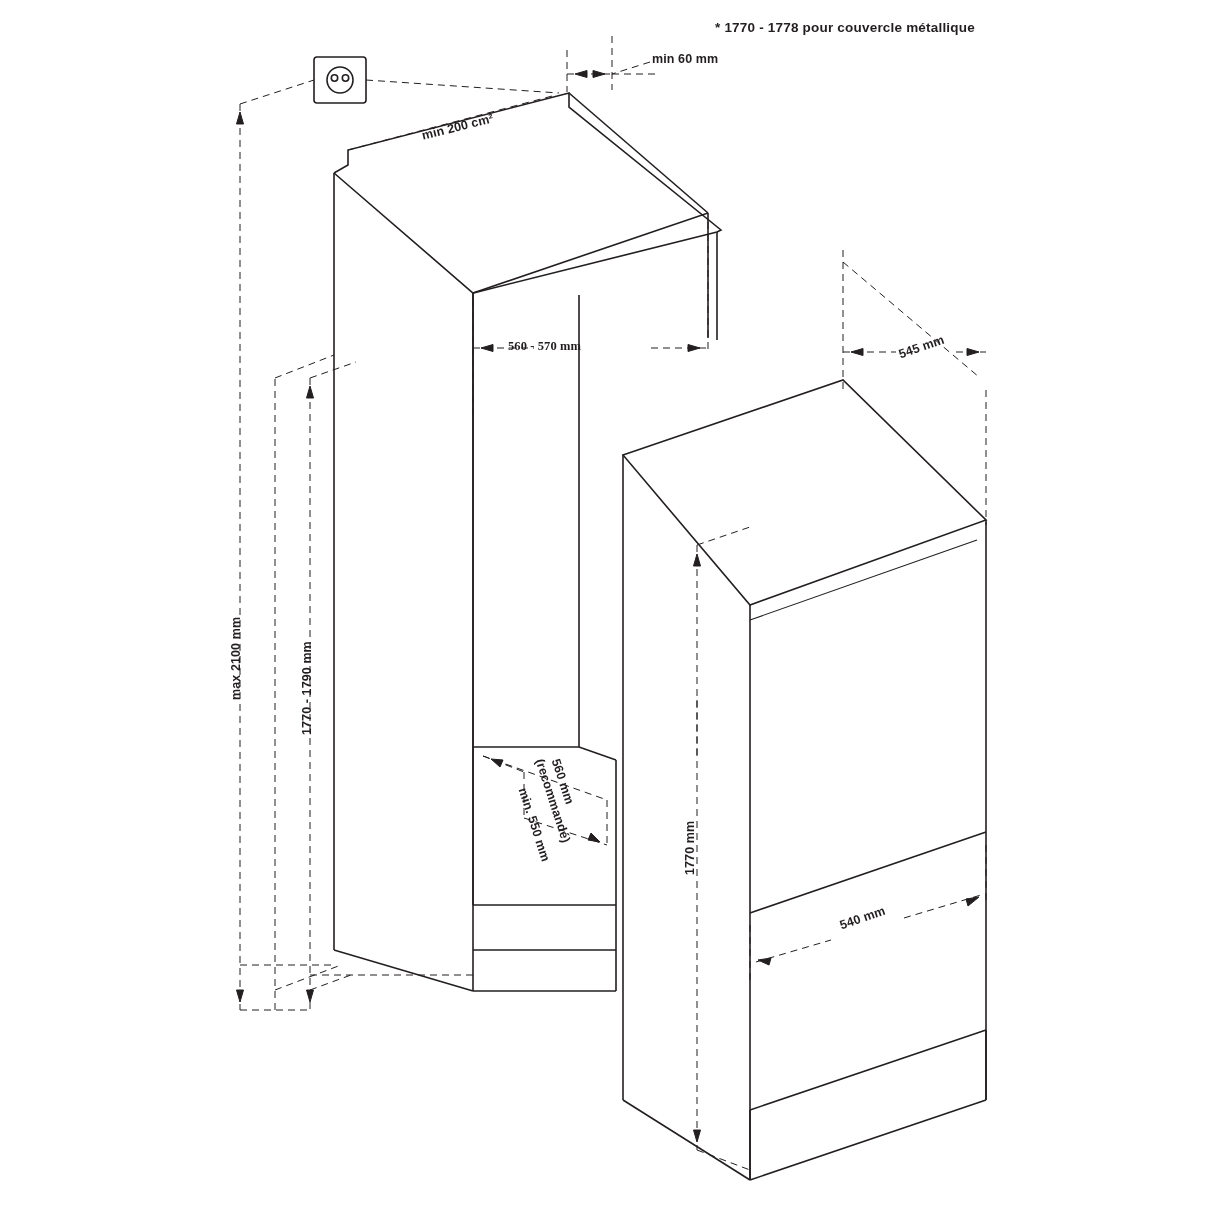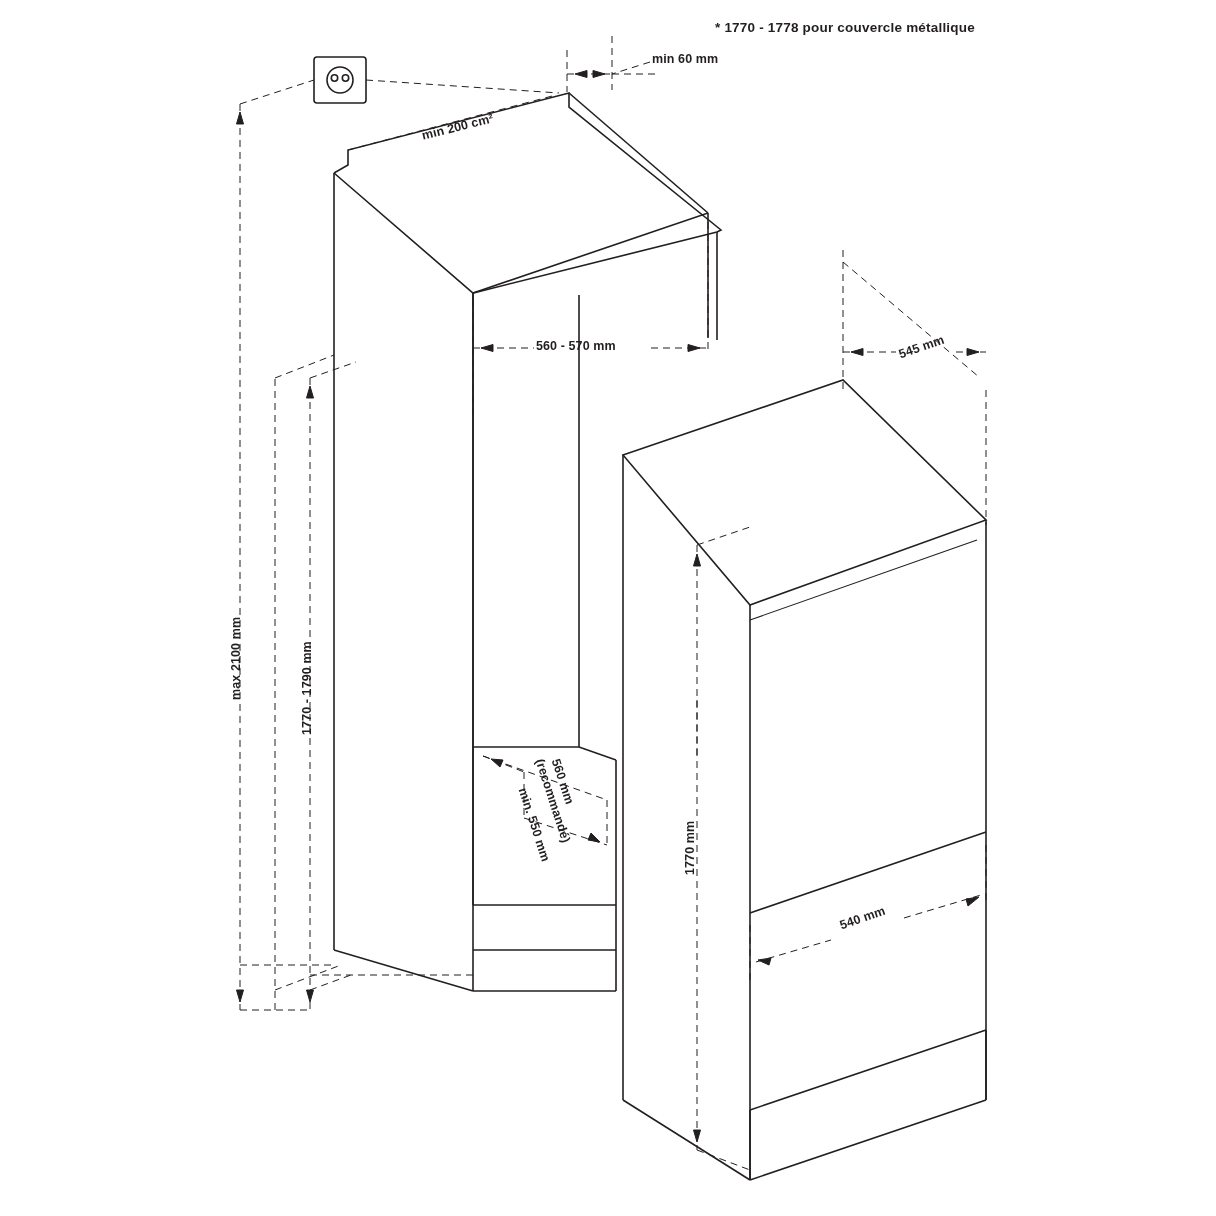--- a/index.html
+++ b/index.html
@@ -200,21 +200,21 @@
       </g>
     </g>
   </svg>
 
   <div class="note" style="left:704px; top:20px;">* 1770 - 1778 pour couvercle métallique</div>
 
   <div class="dim" style="left:641px; top:52px;">min 60 mm</div>
 
   <div class="dim" style="left:410px; top:120px; transform: rotate(-14deg);">min 200 cm²</div>
 
-  <div class="dim" style="left:525px; top:339px;">560 - 570 mm</div>
+  <div class="dim" style="left:497px; top:339px;font-family:Liberation Serif, serif;">560 - 570 mm</div>
 
   <div class="dim v" style="left:218px; top:700px; transform: rotate(-90deg); transform-origin: left top;">max 2100 mm</div>
 
   <div class="dim v" style="left:289px; top:735px; transform: rotate(-90deg); transform-origin: left top;">1770 - 1790 mm</div>
 
   <div class="dim" style="left:551px; top:757px; transform: rotate(72deg); transform-origin: left top;">560 mm</div>
   <div class="dim" style="left:535px; top:757px; transform: rotate(72deg); transform-origin: left top;">(recommandé)</div>
   <div class="dim" style="left:518px; top:786px; transform: rotate(72deg); transform-origin: left top;">min. 550 mm</div>
 
   <div class="dim" style="left:886px; top:348px; transform: rotate(-19deg); transform-origin: left top;">545 mm</div>

